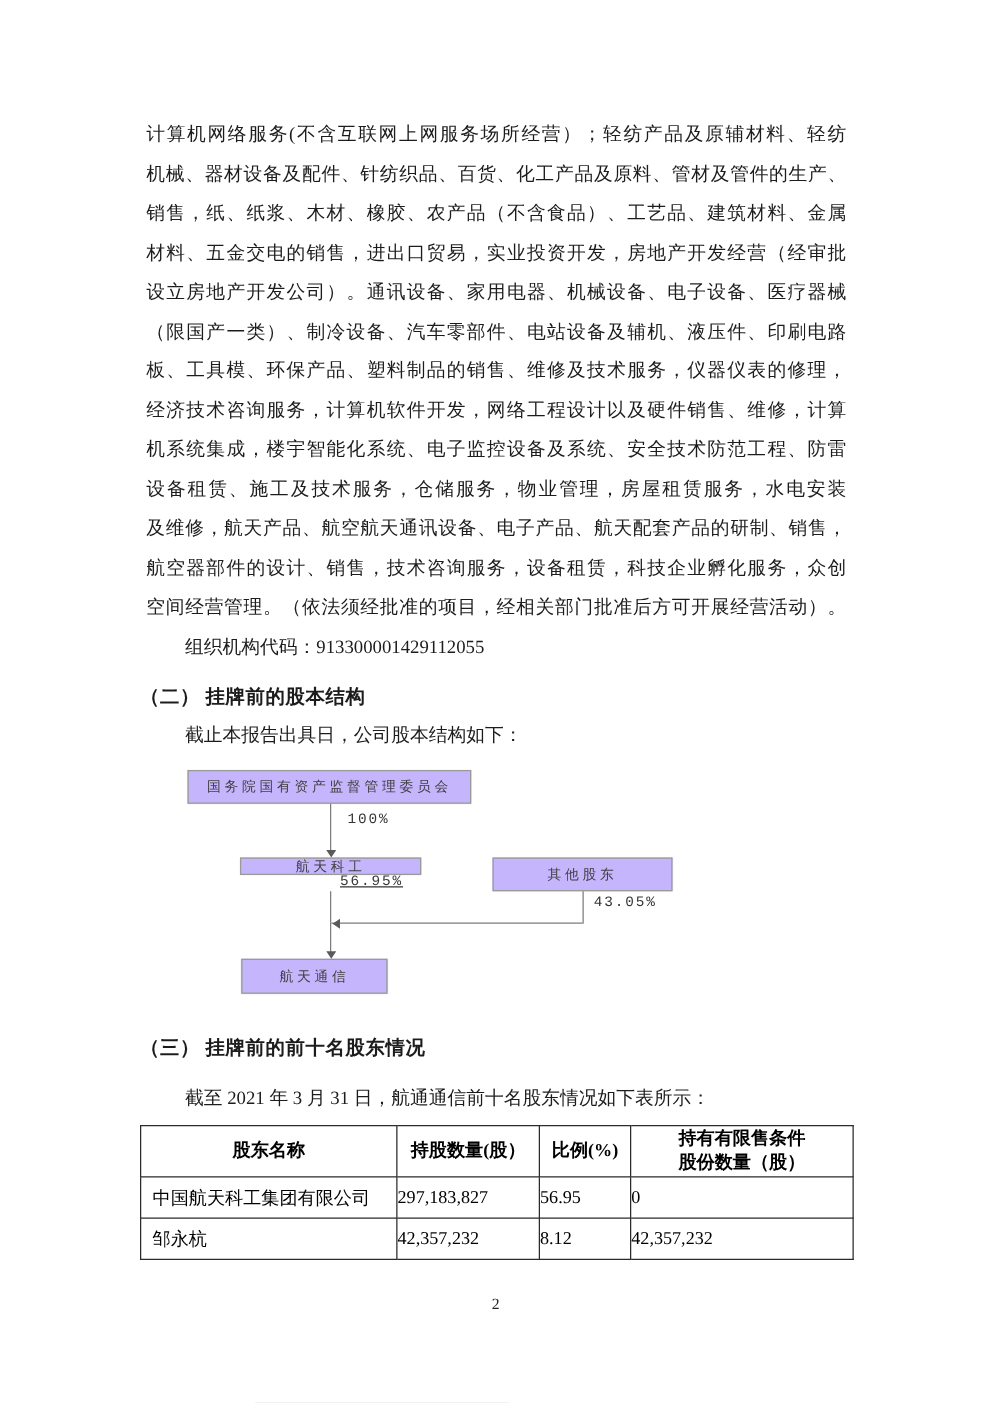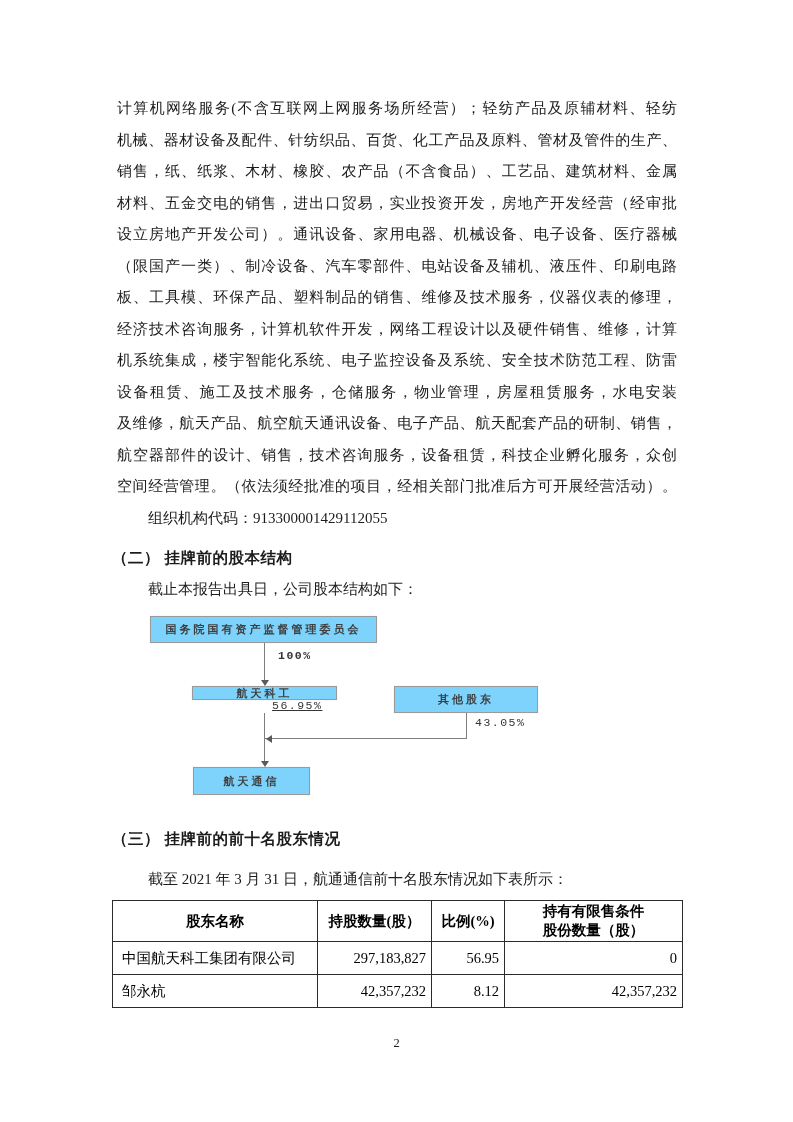--- a/index.html
+++ b/index.html
@@ -51,29 +51,28 @@
 
   
   .chart {
     position: relative;
     height: 190px;
     margin-top: 6px;
   }
   .node {
     position: absolute;
     border: 1px solid #9a9a9a;
-    background: #7dd3fc;
+    background: #c4b5fd;
     display: flex;
     align-items: center;
     justify-content: center;
     font-size: 11px;
     letter-spacing: 3px;
     color: #3f3f3f;
     box-shadow: 0 0 1px rgba(0,0,0,0.15);
-    font-weight: bold;
   }
   .node-root   { left: 33px;  top: 5px;   width: 227px; height: 27px; }
   .node-left   { left: 75px;  top: 75px;  width: 145px; height: 14px; }
   .node-right  { left: 277px; top: 75px;  width: 144px; height: 27px; }
   .node-bottom { left: 76px;  top: 156px; width: 117px; height: 28px; }
   .edge { position: absolute; background: #7d7d7d; }
   .v1 { left: 147px; top: 32px;  width: 1px; height: 38px; }
   .v2 { left: 147px; top: 102px; width: 1px; height: 25px; }
   .v3 { left: 147px; top: 127px; width: 1px; height: 24px; }
   .v4 { left: 349px; top: 102px; width: 1px; height: 26px; }
@@ -95,21 +94,21 @@
     border-right: 6px solid #5a5a5a;
     left: 149px; top: 123.5px;
   }
   .edge-label {
     position: absolute;
     font-size: 11.5px;
     letter-spacing: 1.5px;
     color: #353535;
     font-family: "Liberation Mono", "DejaVu Sans Mono", monospace;
   }
-  .lab-root  { left: 161px; top: 38px; font-weight: bold; }
+  .lab-root  { left: 161px; top: 38px; }
   .lab-left  { left: 155px; top: 88px; text-decoration: underline; }
   .lab-right { left: 358px; top: 105px; }
 
   
   table.shareholders {
     border-collapse: collapse;
     table-layout: fixed;
     width: 570px;
     margin: 5px 0 0 -5px;
     font-size: 14.5px;
@@ -121,21 +120,21 @@
   }
   table.shareholders th {
     font-weight: bold;
     text-align: center;
     height: 41px;
     line-height: 19px;
     padding: 1px 2px;
   }
   table.shareholders td { height: 33px; }
   td.cell-name { text-align: left;  padding-left: 9px; }
-  td.cell-num  { text-align: right; padding-right: 5px; }
+  td.cell-num  { padding-right: 5px; }
   .col-name { width: 205px; }
   .col-shares { width: 114px; }
   .col-ratio { width: 73px; }
   .col-restricted { width: 178px; }
 
   .page-number {
     position: absolute;
     left: 0;
     top: 1036px;
     width: 100%;

